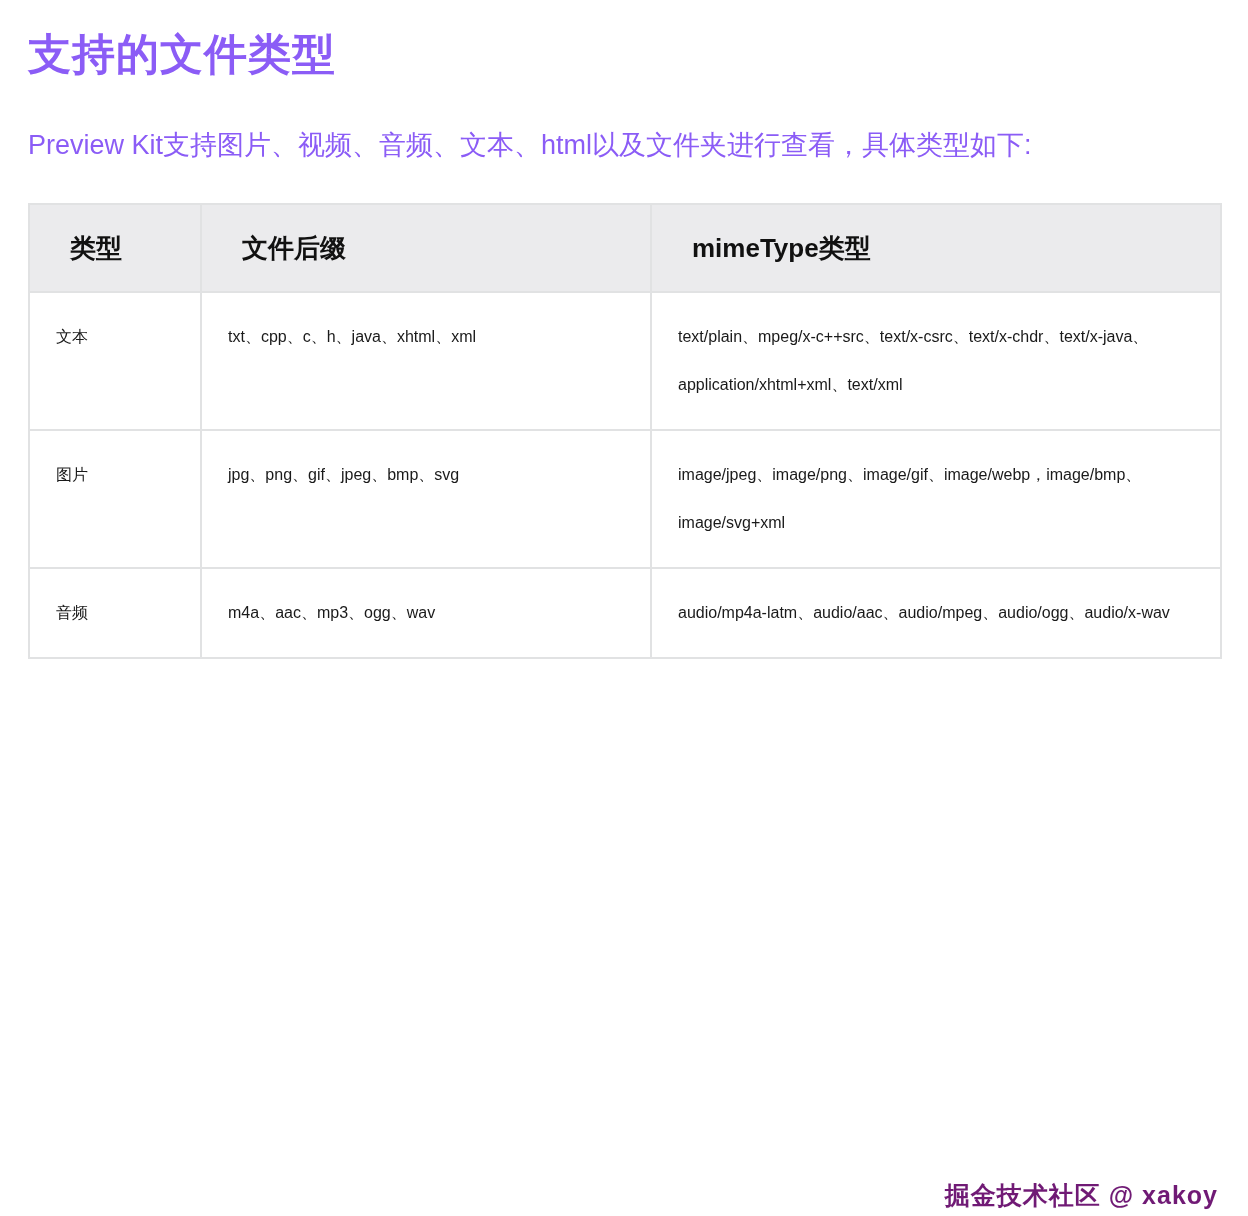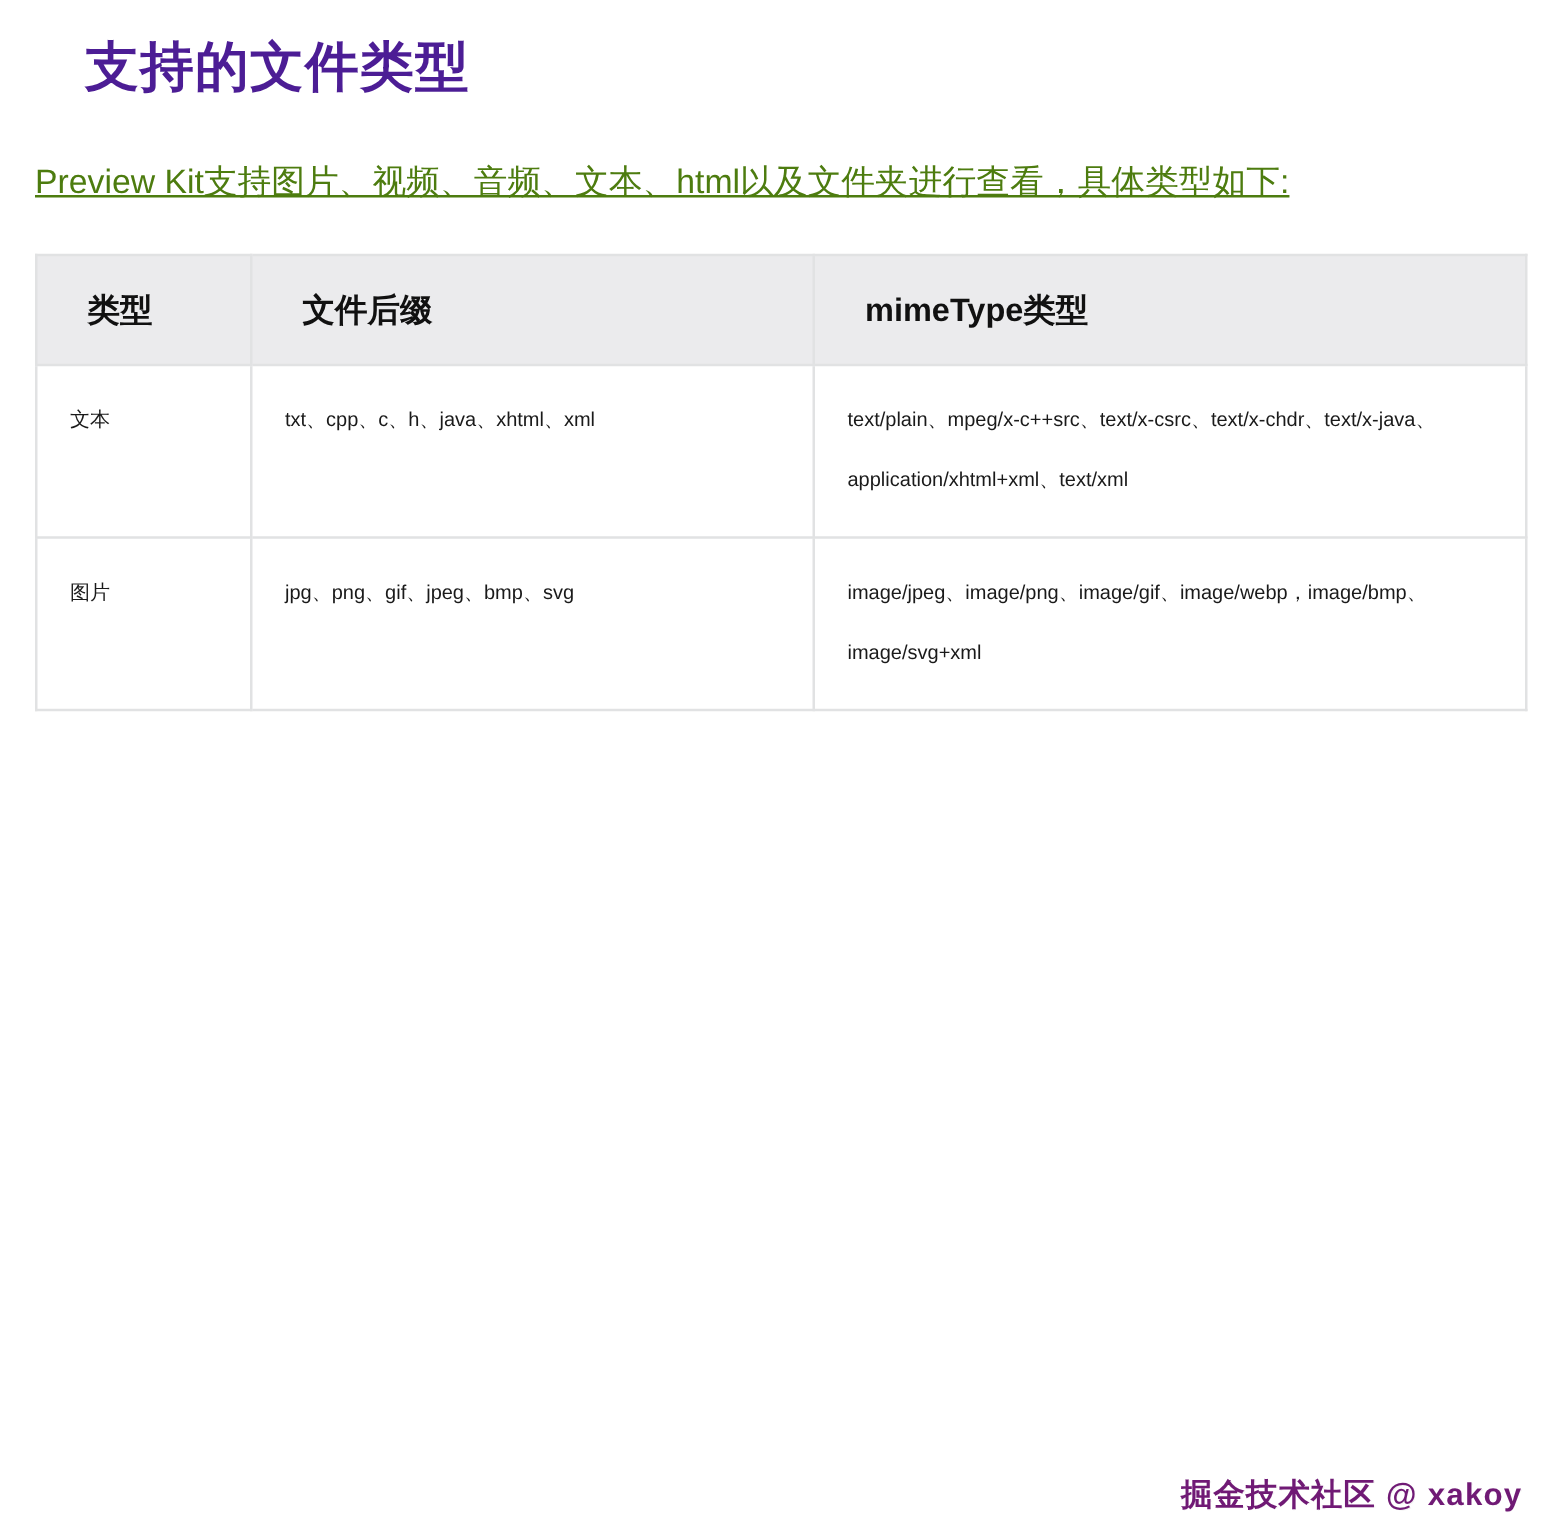--- a/index.html
+++ b/index.html
@@ -14,32 +14,30 @@
   .page {
     position: relative;
     width: 1248px;
     height: 1216px;
     padding: 24px 28px 0 28px;
   }
   h1.page-title {
     font-size: 43px;
     font-weight: 800;
     letter-spacing: 1px;
-    color: #4c1d95;
+    color: #8b5cf6;
     line-height: 1.25;
     margin-top: 4px;
-    margin-left: 40px;
   }
   p.intro {
     margin-top: 40px;
     font-size: 27px;
     line-height: 47px;
-    color: #4d7c0f;
+    color: #8b5cf6;
     max-width: 1175px;
-    text-decoration: underline;
   }
   table.filetypes {
     margin-top: 34px;
     width: 1192px;
     border-collapse: collapse;
     table-layout: fixed;
   }
   table.filetypes col.c1 { width: 172px; }
   table.filetypes col.c2 { width: 450px; }
   table.filetypes col.c3 { width: 570px; }
@@ -98,18 +96,23 @@
       <tr>
         <td>文本</td>
         <td>txt、cpp、c、h、java、xhtml、xml</td>
         <td>text/plain、mpeg/x-c++src、text/x-csrc、text/x-chdr、text/x-java、application/xhtml+xml、text/xml</td>
       </tr>
       <tr>
         <td>图片</td>
         <td>jpg、png、gif、jpeg、bmp、svg</td>
         <td>image/jpeg、image/png、image/gif、image/webp，image/bmp、image/svg+xml</td>
       </tr>
+      <tr>
+        <td>音频</td>
+        <td>m4a、aac、mp3、ogg、wav</td>
+        <td>audio/mp4a-latm、audio/aac、audio/mpeg、audio/ogg、audio/x-wav</td>
+      </tr>
     </tbody>
   </table>
 
   <div class="watermark">掘金技术社区 @ xakoy</div>
 
 </div>
 
 </body></html>

